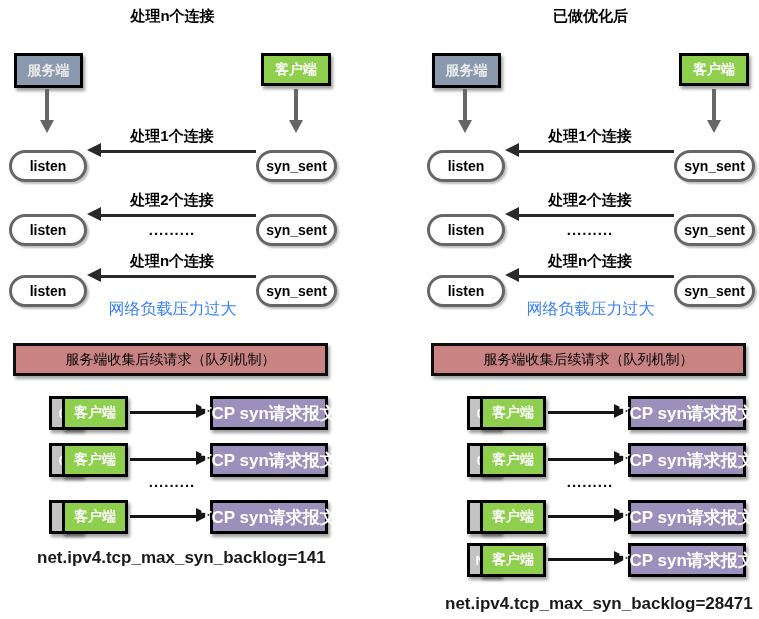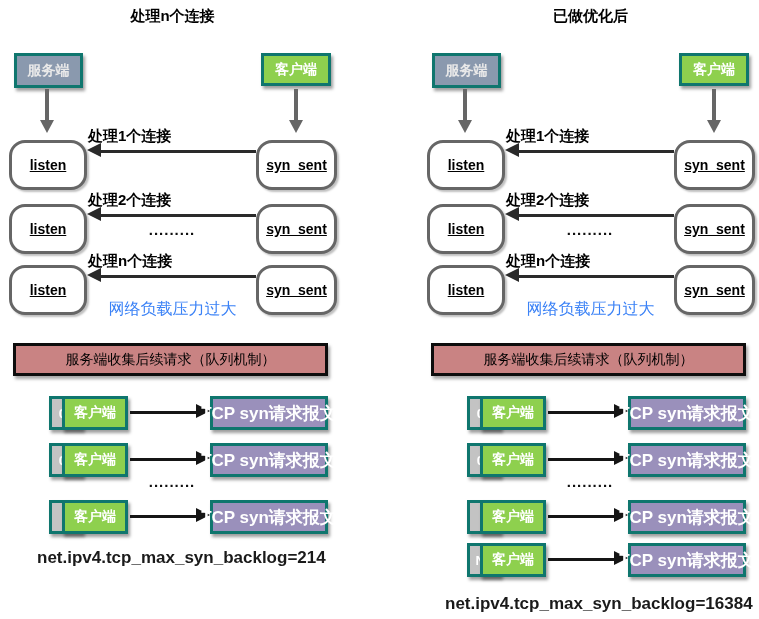--- a/index.html
+++ b/index.html
@@ -5,45 +5,45 @@
   html,body{margin:0;padding:0;background:#fff;}
   #stage{position:relative;width:759px;height:619px;background:#fff;overflow:hidden;
          font-family:"Liberation Sans","DejaVu Sans",sans-serif;color:#111;}
   .panel{position:absolute;top:0;width:345px;height:619px;}
   #panel-left{left:0;}
   #panel-right{left:418px;}
 
   .panel-title{position:absolute;top:7px;left:0;width:345px;text-align:center;
                font-size:15px;font-weight:bold;color:#000;}
 
-  .box{position:absolute;box-sizing:border-box;border:3px solid #0f766e;
+  .box{position:absolute;box-sizing:border-box;border:3px solid #000000;
        display:flex;align-items:center;justify-content:center;
        font-weight:bold;box-shadow:2px 3px 3px rgba(0,0,0,0.38);}
   .server{left:14px;top:53px;width:69px;height:35px;background:#8a99ae;color:#e9e9e9;font-size:14px;}
   .client-top{left:261px;top:53px;width:70px;height:33px;background:#8ed04e;color:#fff;font-size:14px;}
 
   .vline{position:absolute;width:4px;height:32px;top:89px;background:#666;}
   .va-server{left:45px;}
   .va-client{left:294px;}
   .vhead{position:absolute;top:120px;width:0;height:0;
          border-left:7px solid transparent;border-right:7px solid transparent;
          border-top:13px solid #666;}
   .vh-server{left:40px;}
   .vh-client{left:289px;}
 
   .conn-row{position:absolute;left:0;width:345px;height:32px;}
   .crow1{top:136px;} .crow2{top:200px;} .crow3{top:261px;}
-  .stadium{position:absolute;box-sizing:border-box;top:4px;height:50px;
+  .stadium{position:absolute;box-sizing:border-box;top:14px;height:32px;
            border:3px solid #666;border-radius:16px;background:#fff;
            display:flex;align-items:center;justify-content:center;
            font-weight:bold;font-size:14px;color:#000;
-           box-shadow:2px 2px 2px rgba(0,0,0,0.25);text-decoration:underline;}
+           box-shadow:2px 2px 2px rgba(0,0,0,0.25);}
   .listen{left:9px;width:78px;}
   .syn{left:256px;width:81px;}
-  .conn-label{position:absolute;left:88px;top:-9px;width:168px;
+  .conn-label{position:absolute;left:88px;top:-9px;width:168px;text-align:center;
               font-size:15px;font-weight:bold;color:#000;white-space:nowrap;}
   .conn-row .hline{position:absolute;left:100px;top:14px;width:156px;height:3px;background:#2a2a2a;}
   .conn-row .hhead{position:absolute;left:87px;top:7px;width:0;height:0;
                    border-top:7px solid transparent;border-bottom:7px solid transparent;
                    border-right:14px solid #2a2a2a;}
 
   .dots{position:absolute;left:88px;width:168px;text-align:center;
         font-weight:bold;font-size:15px;letter-spacing:1px;color:#111;line-height:14px;}
   .dots-conn{top:223px;}
   .dots-queue{top:475px;}
@@ -135,21 +135,21 @@
     <div class="dots dots-queue">.........</div>
 
     <div class="q-row qrow3">
       <div class="box numbox">N</div>
       <div class="box qclient">客户端</div>
       <div class="hline"></div>
       <div class="hhead"></div>
       <div class="box packet">TCP syn请求报文</div>
     </div>
 
-    <div class="sysctl sysctl-left">net.ipv4.tcp_max_syn_backlog=214</div>
+    <div class="sysctl sysctl-left">net.ipv4.tcp_max_syn_backlog=141</div>
   </div>
 
   <div class="panel" id="panel-right">
     <div class="panel-title">已做优化后</div>
 
     <div class="box server">服务端</div>
     <div class="box client-top">客户端</div>
 
     <div class="vline va-server"></div>
     <div class="vhead vh-server"></div>
@@ -213,16 +213,16 @@
     </div>
 
     <div class="q-row qrow4">
       <div class="box numbox">N+</div>
       <div class="box qclient">客户端</div>
       <div class="hline"></div>
       <div class="hhead"></div>
       <div class="box packet">TCP syn请求报文</div>
     </div>
 
-    <div class="sysctl sysctl-right">net.ipv4.tcp_max_syn_backlog=16384</div>
+    <div class="sysctl sysctl-right">net.ipv4.tcp_max_syn_backlog=28471</div>
   </div>
 
 </div>
 
 </body></html>

